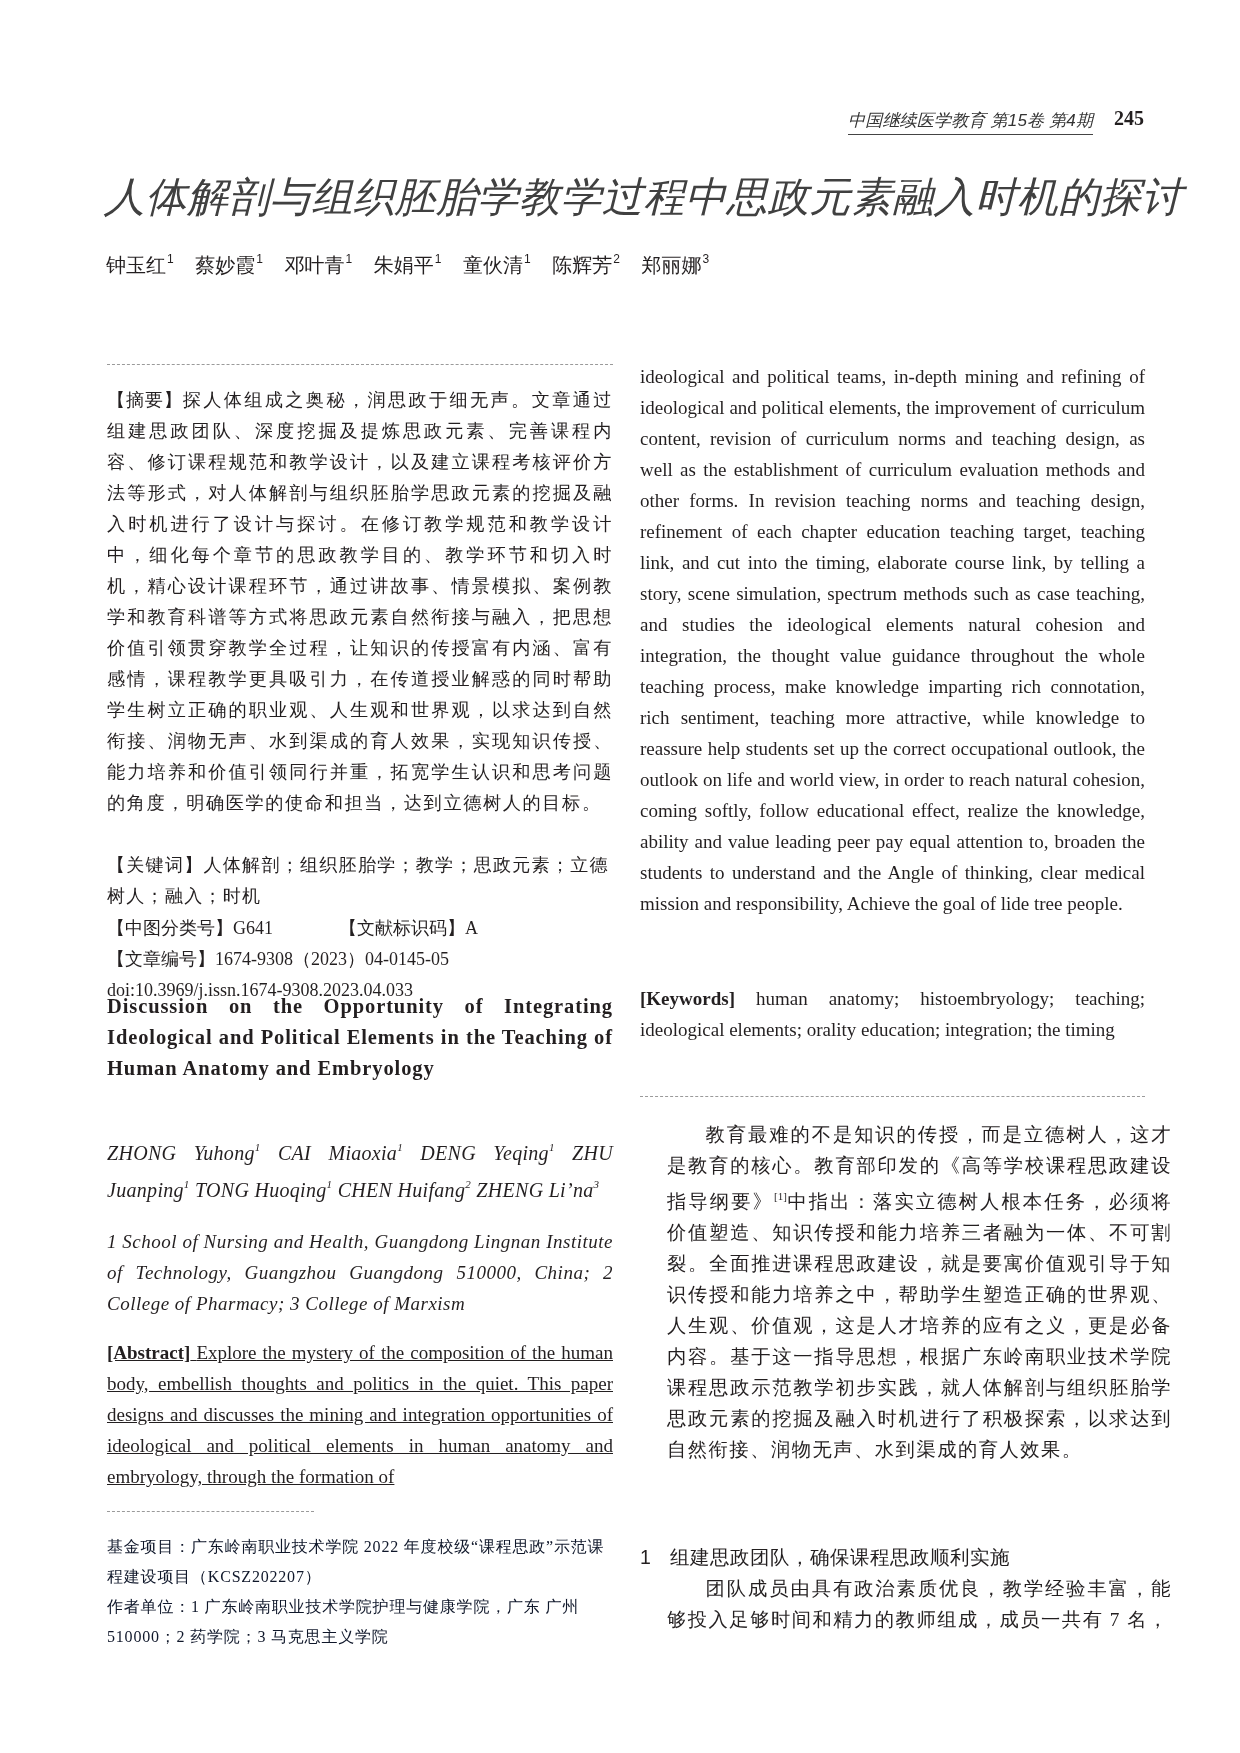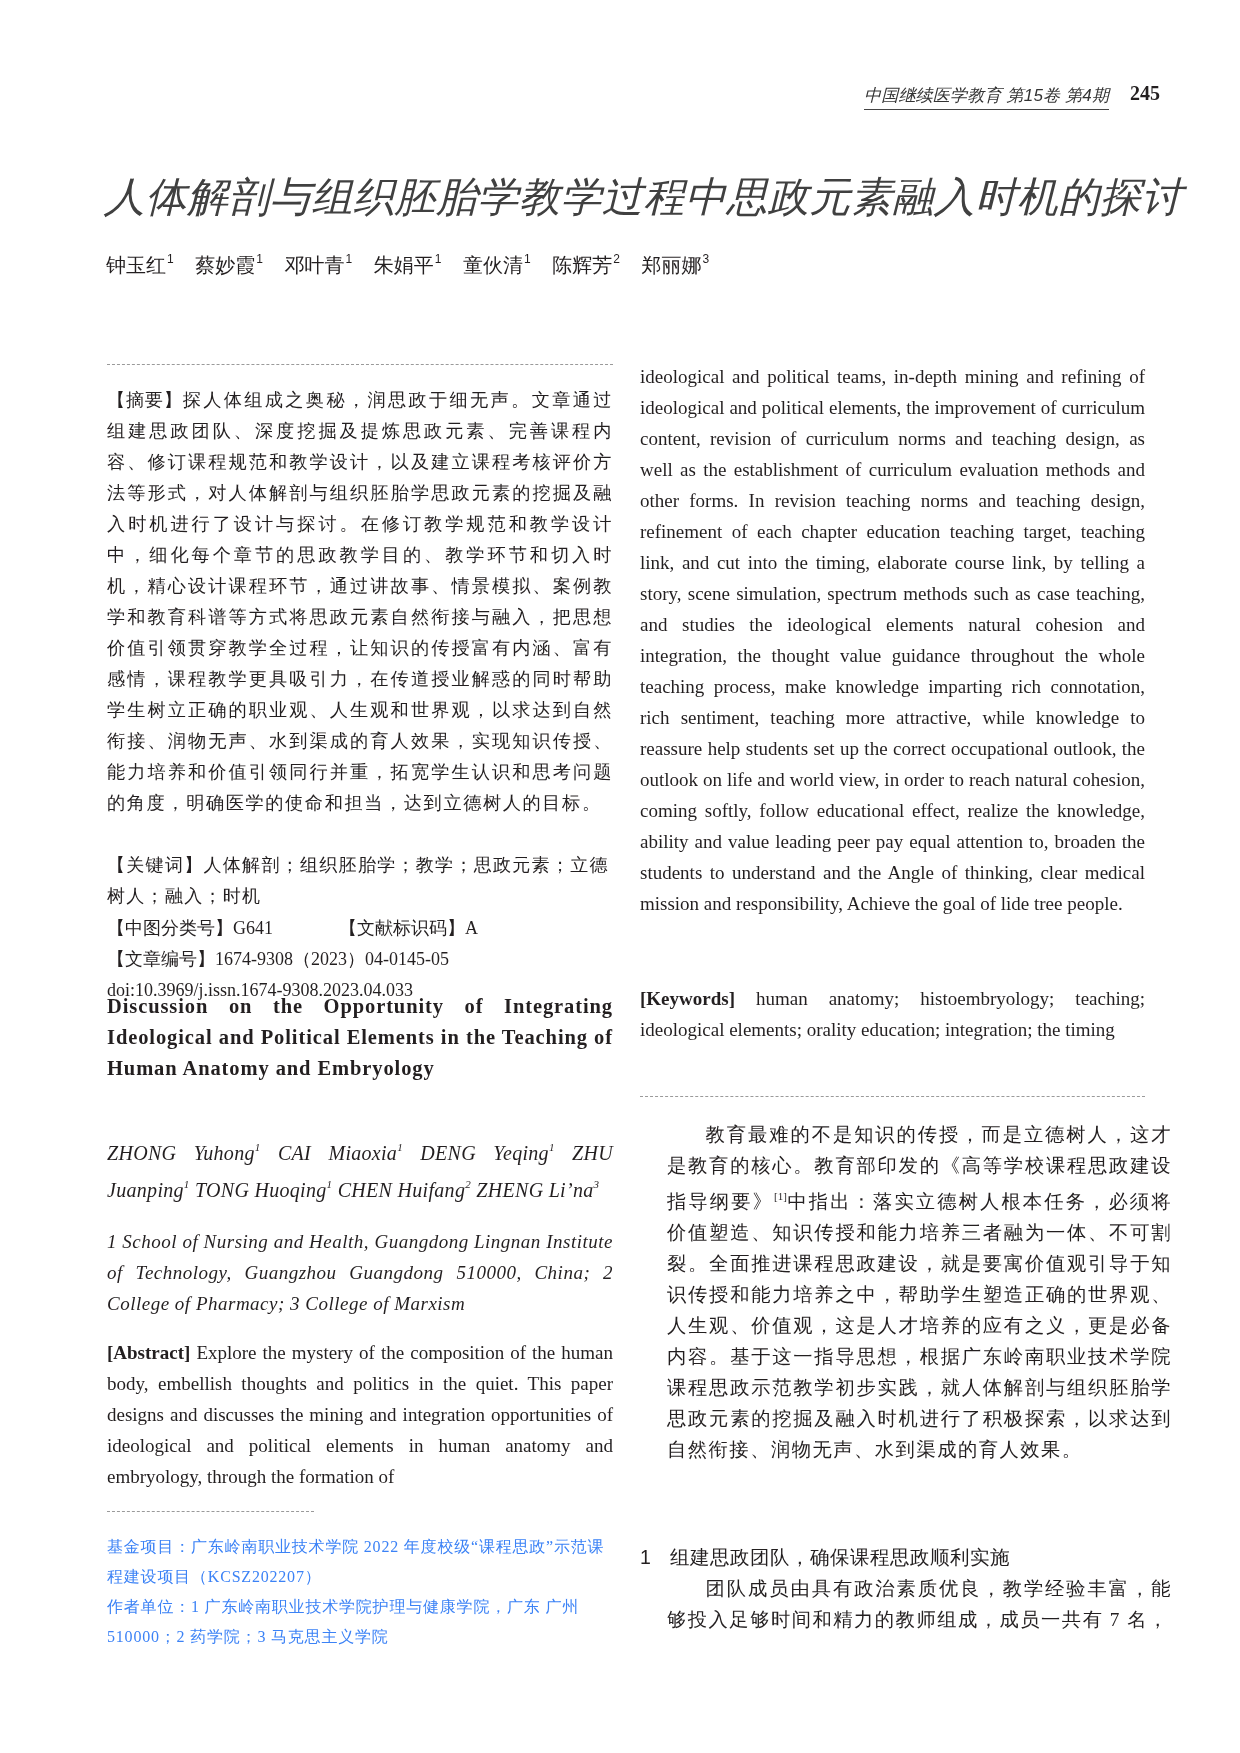--- a/index.html
+++ b/index.html
@@ -2,21 +2,21 @@
 <html><head>
 <meta charset="utf-8">
 <style>
   html, body { margin: 0; padding: 0; background: #ffffff; }
   body { width: 1240px; height: 1753px; position: relative; overflow: hidden; color: #231f20; }
   .abs { position: absolute; }
   .serif { font-family: "Liberation Serif", "DejaVu Serif", serif; }
   .sans { font-family: "Liberation Sans", "DejaVu Sans", sans-serif; }
 
   
-  #running-header { left: 848px; top: 82px; width: 296px; height: 30px; margin-left: 16px; }
+  #running-header { left: 848px; top: 107px; width: 296px; height: 30px; }
   #journal-name { position: absolute; left: 0; top: 2px; font-size: 17px; font-style: italic; color: #333; border-bottom: 1.5px solid #444; padding-bottom: 2px; letter-spacing: 0.2px; }
   #page-number { position: absolute; right: 0; top: 0; font-size: 20px; font-weight: bold; }
 
   #cn-title { left: 104px; top: 170px; font-size: 41px; letter-spacing: 0.5px; color: #404040; white-space: nowrap; font-style: italic; }
   #cn-authors { left: 106px; top: 252px; font-size: 20px; white-space: nowrap; }
   #cn-authors .author { margin-right: 16px; }
   #cn-authors sup { font-size: 12px; vertical-align: 9px; margin-left: 1px; }
 
   .dash { border-top: 1.5px dashed #9a9a9a; height: 0; }
   #rule-left-top { left: 107px; top: 364px; width: 506px; }
@@ -36,26 +36,26 @@
   #articleno-line { top: 944px; }
   #doi-line { top: 975px; }
   #clc-line .gap { display: inline-block; width: 66px; }
 
   #en-title { top: 991px; font-size: 20.5px; font-weight: bold; line-height: 31px; text-align: justify; text-align-last: left; letter-spacing: 0.9px; }
   #en-authors { top: 1132px; font-size: 20px; font-weight: normal; font-style: italic; line-height: 31px; text-align: justify; text-align-last: left; letter-spacing: 0.3px; }
   #en-authors sup { font-size: 11px; vertical-align: 9px; }
   #en-affil { top: 1226px; font-size: 19px; font-style: italic; line-height: 31px; text-align: justify; text-align-last: left; letter-spacing: 0.5px; }
 
   .en-body { font-size: 19px; line-height: 31px; text-align: justify; text-align-last: left; }
-  #en-abstract-start { top: 1337px; }
+  #en-abstract-start { top: 1337px; text-decoration: underline; }
   #en-abstract-cont { top: 361px; }
   #en-keywords { top: 983px; }
   .en-body b { font-weight: bold; }
 
-  #footnotes { top: 1532px; font-size: 16px; line-height: 30px; letter-spacing: 0.8px; color: #3b82f6; }
+  #footnotes { top: 1532px; font-size: 16px; line-height: 30px; letter-spacing: 0.8px; color: #0f172a; }
 
   .cn-body { font-size: 19.3px; line-height: 31px; text-align: justify; text-align-last: left; letter-spacing: 1.5px; margin-left: 27px; }
   .cn-body p { margin: 0; text-indent: 2em; }
   #intro { top: 1119px; }
   #intro sup { font-size: 11px; vertical-align: 8px; letter-spacing: 0; }
   #section-1-heading { top: 1542px; font-size: 19.5px; line-height: 31px; letter-spacing: 0.5px; }
   #section-1-heading .num { display: inline-block; width: 30px; }
   #section-1-body { top: 1573px; }
 </style>
 </head>

